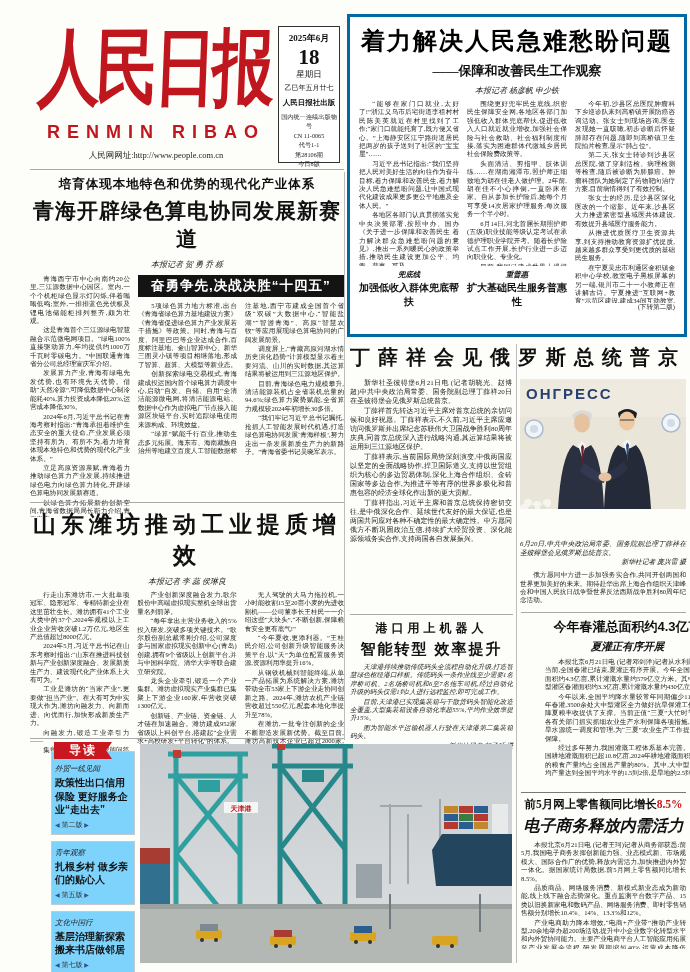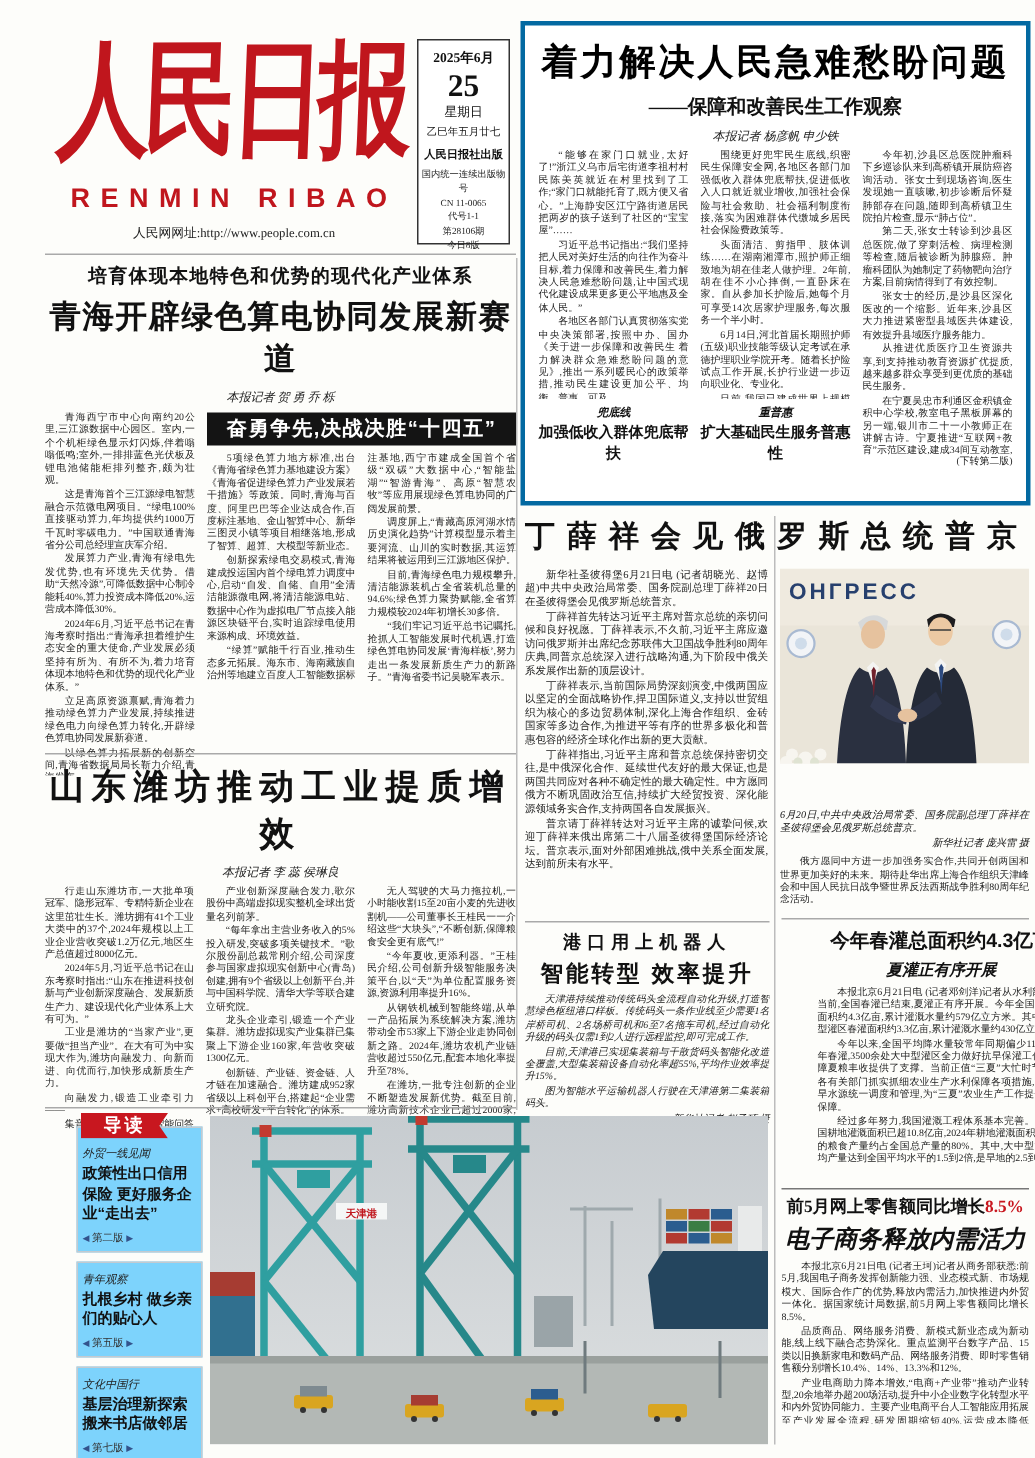--- a/index.html
+++ b/index.html
@@ -121,21 +121,21 @@
 <body>
 
 <div class="page">
 
   <div class="mast-title">人民日报</div>
   <div class="mast-pinyin">RENMIN RIBAO</div>
   <div class="mast-site">人民网网址:http://www.people.com.cn</div>
 
   <div class="datebox">
     <div class="db-month">2025年6月</div>
-    <div class="db-day">25</div>
+    <div class="db-day">18</div>
     <div class="db-week">星期日</div>
     <div class="db-lunar">乙巳年五月廿七</div>
     <div class="db-pub">人民日报社出版</div>
     <div class="db-issue">
         <p>国内统一连续出版物号</p>
         <p>CN 11-0065</p>
         <p>代号1-1</p>
         <p>第28106期</p>
         <p>今日8版</p>
       </div>
@@ -247,24 +247,23 @@
     </div>
   </div>
 
   <div class="hrule" style="left:30px; top:738px; width:314px;"></div>
 
   <div class="ding">
     <div class="ding-title">丁薛祥会见俄罗斯总统普京</div>
     <div class="ding-row">
       <div class="ding-left bt" style="font-size:7px; line-height:9px;">
           <p>新华社圣彼得堡6月21日电 (记者胡晓光、赵博超)中共中央政治局常委、国务院副总理丁薛祥20日在圣彼得堡会见俄罗斯总统普京。</p>
-          <p>丁薛祥首先转达习近平主席对普京总统的亲切问候和良好祝愿。丁薛祥表示,不久前,习近平主席应邀访问俄罗斯并出席纪念苏联伟大卫国战争胜利80周年庆典,同普京总统深入进行战略沟通,为下阶段中俄关系发展作出新的顶层设计。</p>
+          <p>丁薛祥首先转达习近平主席对普京总统的亲切问候和良好祝愿。丁薛祥表示,不久前,习近平主席应邀访问俄罗斯并出席纪念苏联伟大卫国战争胜利80周年庆典,同普京总统深入进行战略沟通,其运算结果将被运用到三江源地区保护。</p>
           <p>丁薛祥表示,当前国际局势深刻演变,中俄两国应以坚定的全面战略协作,捍卫国际道义,支持以世贸组织为核心的多边贸易体制,深化上海合作组织、金砖国家等多边合作,为推进平等有序的世界多极化和普惠包容的经济全球化作出新的更大贡献。</p>
           <p>丁薛祥指出,习近平主席和普京总统保持密切交往,是中俄深化合作、延续世代友好的最大保证,也是两国共同应对各种不确定性的最大确定性。中方愿同俄方不断巩固政治互信,持续扩大经贸投资、深化能源领域务实合作,支持两国各自发展振兴。</p>
-          <p>普京请丁薛祥转达对习近平主席的诚挚问候,欢迎丁薛祥来俄出席第二十八届圣彼得堡国际经济论坛。普京表示,面对外部困难挑战,俄中关系全面发展,达到前所未有水平。</p>
         </div>
       <div class="ding-right">
         <div class="photo ding-photo" style="position:relative;">
           <svg width="166" height="130" viewBox="0 0 166 130">
             <rect x="0" y="0" width="166" height="130" fill="#eae5d9"></rect>
             <rect x="0" y="0" width="166" height="38" fill="#efeadf"></rect>
             <text x="6" y="20" font-size="15" font-weight="bold" fill="#27406e" letter-spacing="2" font-family="Liberation Sans, sans-serif">ОНГРЕСС</text>
             <circle cx="14" cy="50" r="9" fill="#f2f4f7" stroke="#a9bad2" stroke-width="1.5"></circle>
             <circle cx="151" cy="44" r="9" fill="#f2f4f7" stroke="#a9bad2" stroke-width="1.5"></circle>
             <circle cx="14" cy="50" r="4" fill="#cfdcea"></circle>

